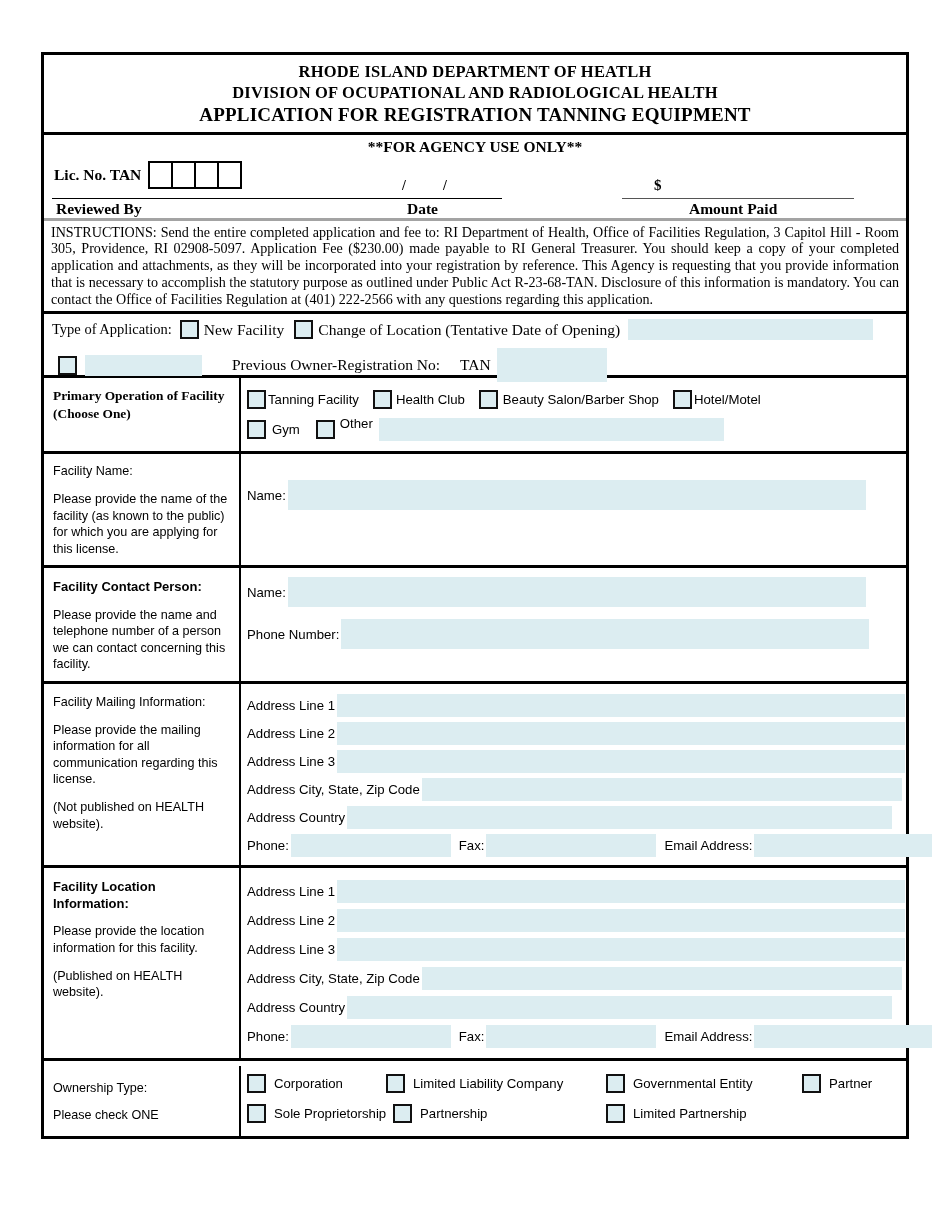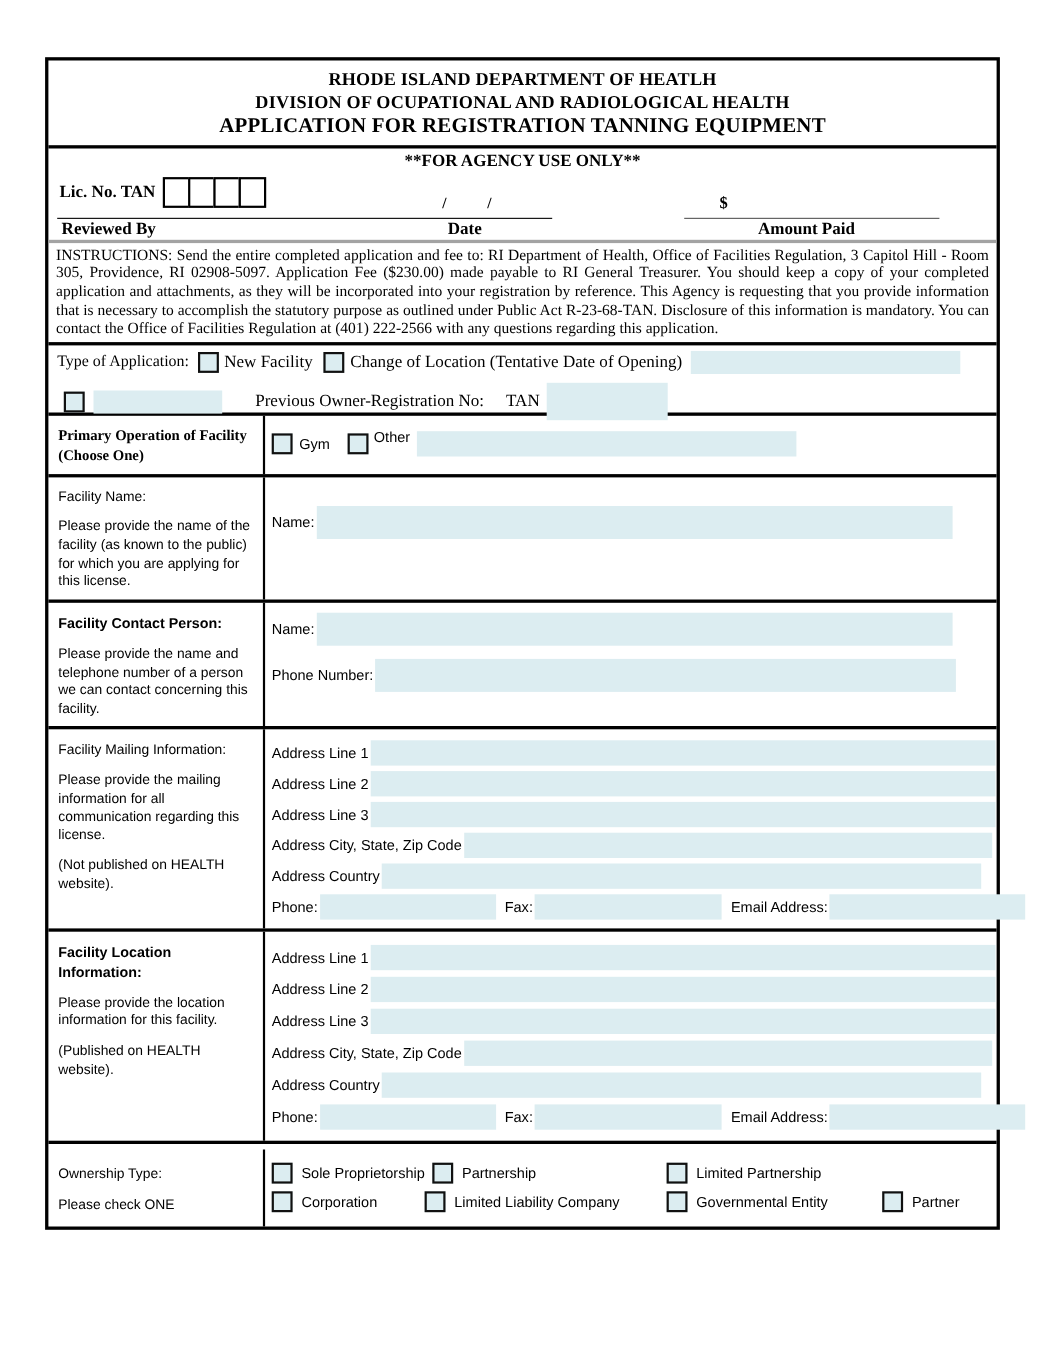--- a/index.html
+++ b/index.html
@@ -260,20 +260,30 @@
       <span class="field" style="width:110px;height:34px;margin-left:6px"></span>
     </div>
   </div>
 
   <div class="srow">
     <div class="lcol">
       <div class="hd serif" style="font-size:13.4px">Primary Operation of Facility</div>
       <div class="hd serif" style="font-size:13.4px">(Choose One)</div>
     </div>
     <div class="rcol" style="padding:8px 0 9px 0">
+      <div style="display:flex;align-items:center;padding-left:6px;height:26px">
+        <span class="cbx"></span>
+        <span style="margin:0 14px 0 2px">Tanning Facility</span>
+        <span class="cbx"></span>
+        <span style="margin:0 14px 0 4px">Health Club</span>
+        <span class="cbx"></span>
+        <span style="margin:0 14px 0 5px">Beauty Salon/Barber Shop</span>
+        <span class="cbx"></span>
+        <span style="margin-left:2px">Hotel/Motel</span>
+      </div>
       <div style="display:flex;align-items:center;padding-left:6px;height:26px;margin-top:4px">
         <span class="cbx"></span>
         <span style="margin:0 16px 0 6px">Gym</span>
         <span class="cbx"></span>
         <span style="margin:0 6px 12px 5px">Other</span>
         <span class="field" style="width:345px;height:23px"></span>
       </div>
     </div>
   </div>
 
@@ -382,34 +392,34 @@
       </div>
     </div>
   </div>
 
   <div class="srow">
     <div class="lcol" style="padding-top:14px;padding-bottom:12px">
       <div><span class="b">Ownership Type</span><span>:</span></div>
       <p>Please check ONE</p>
     </div>
     <div class="rcol" style="padding:9px 0 10px 0">
-      <div style="display:flex;align-items:center;height:26px;position:relative;margin-top:4px">
-        <span class="cbx" style="position:absolute;left:6px"></span>
-        <span style="position:absolute;left:33px">Sole Proprietorship</span>
-        <span class="cbx" style="position:absolute;left:152px"></span>
-        <span style="position:absolute;left:179px">Partnership</span>
-        <span class="cbx" style="position:absolute;left:365px"></span>
-        <span style="position:absolute;left:392px">Limited Partnership</span>
-      </div>
       <div style="display:flex;align-items:center;height:26px;position:relative">
         <span class="cbx" style="position:absolute;left:6px"></span>
         <span style="position:absolute;left:33px">Corporation</span>
         <span class="cbx" style="position:absolute;left:145px"></span>
         <span style="position:absolute;left:172px">Limited Liability Company</span>
         <span class="cbx" style="position:absolute;left:365px"></span>
         <span style="position:absolute;left:392px">Governmental Entity</span>
         <span class="cbx" style="position:absolute;left:561px"></span>
         <span style="position:absolute;left:588px">Partner</span>
       </div>
+      <div style="display:flex;align-items:center;height:26px;position:relative;margin-top:4px">
+        <span class="cbx" style="position:absolute;left:6px"></span>
+        <span style="position:absolute;left:33px">Sole Proprietorship</span>
+        <span class="cbx" style="position:absolute;left:152px"></span>
+        <span style="position:absolute;left:179px">Partnership</span>
+        <span class="cbx" style="position:absolute;left:365px"></span>
+        <span style="position:absolute;left:392px">Limited Partnership</span>
+      </div>
     </div>
   </div>
 
 </div>
 
 </body></html>

